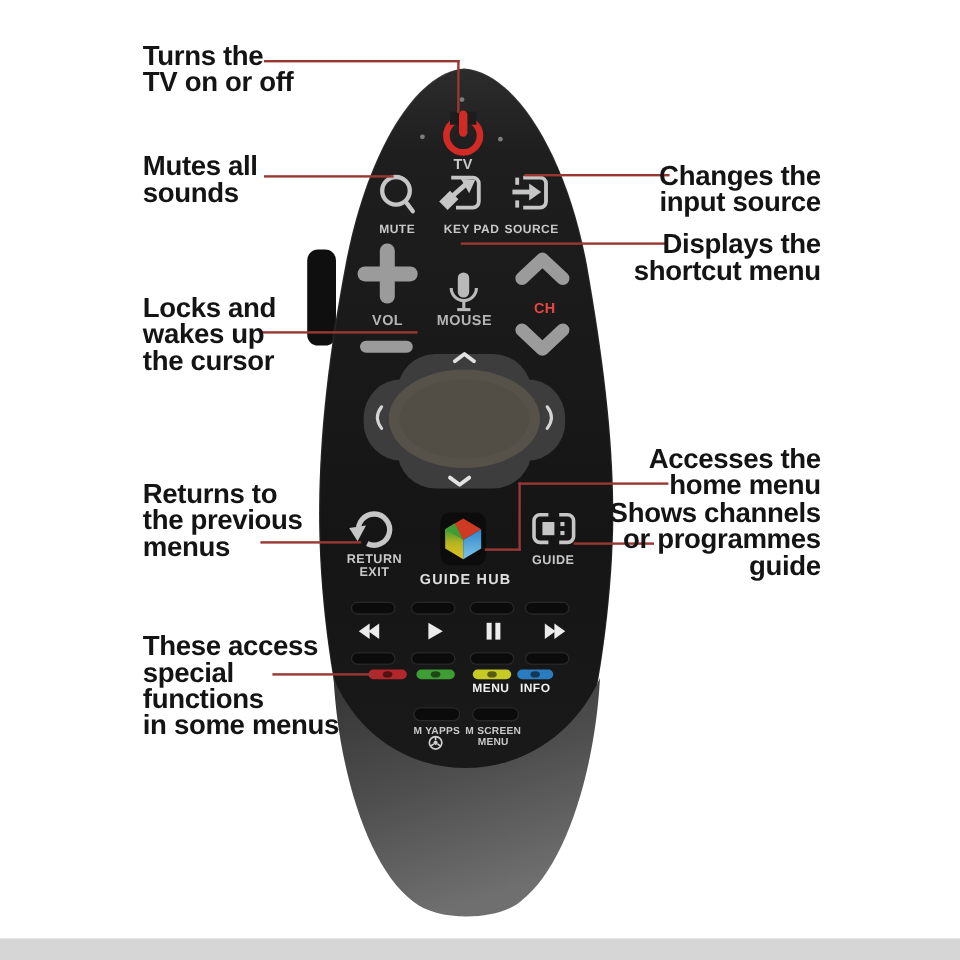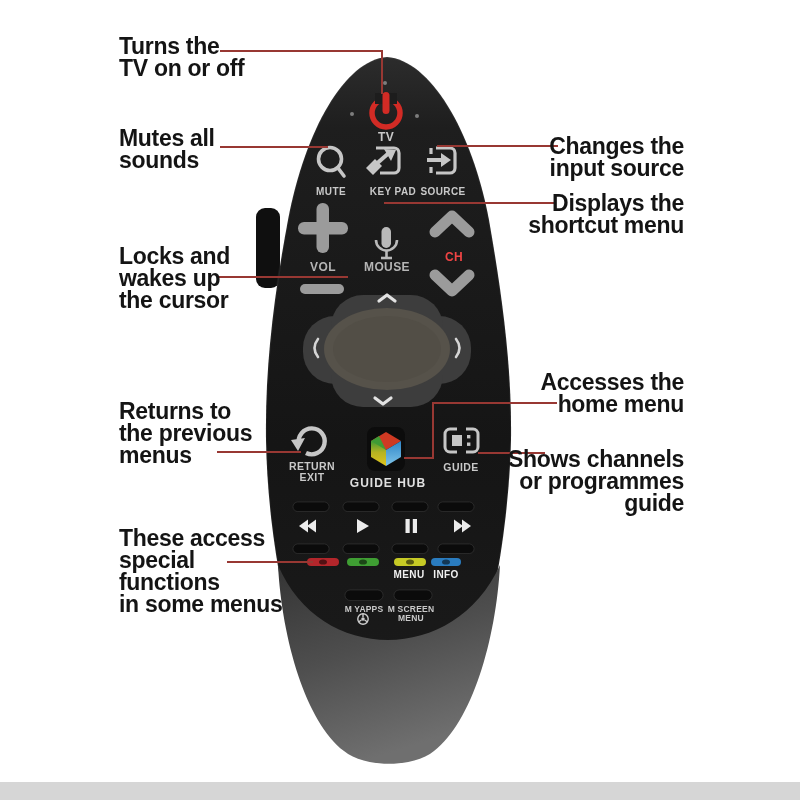--- a/index.html
+++ b/index.html
@@ -249,18 +249,18 @@
   <div class="ann" style="left:119px;top:527px;">These access
 special
 functions
 in some menus</div>
   <div class="ann right" style="right:116px;top:135px;">Changes the
 input source</div>
   <div class="ann right" style="right:116px;top:192px;">Displays the
 shortcut menu</div>
   <div class="ann right" style="right:116px;top:351px;margin-top:20px;">Accesses the
 home menu</div>
-  <div class="ann right" style="right:116px;top:448px;">Shows channels
+  <div class="ann right" style="right:116px;top:416px;">Shows channels
 or programmes
 guide</div>
 
   <div class="bottom-band"></div>
 </div>
 
 </body></html>

